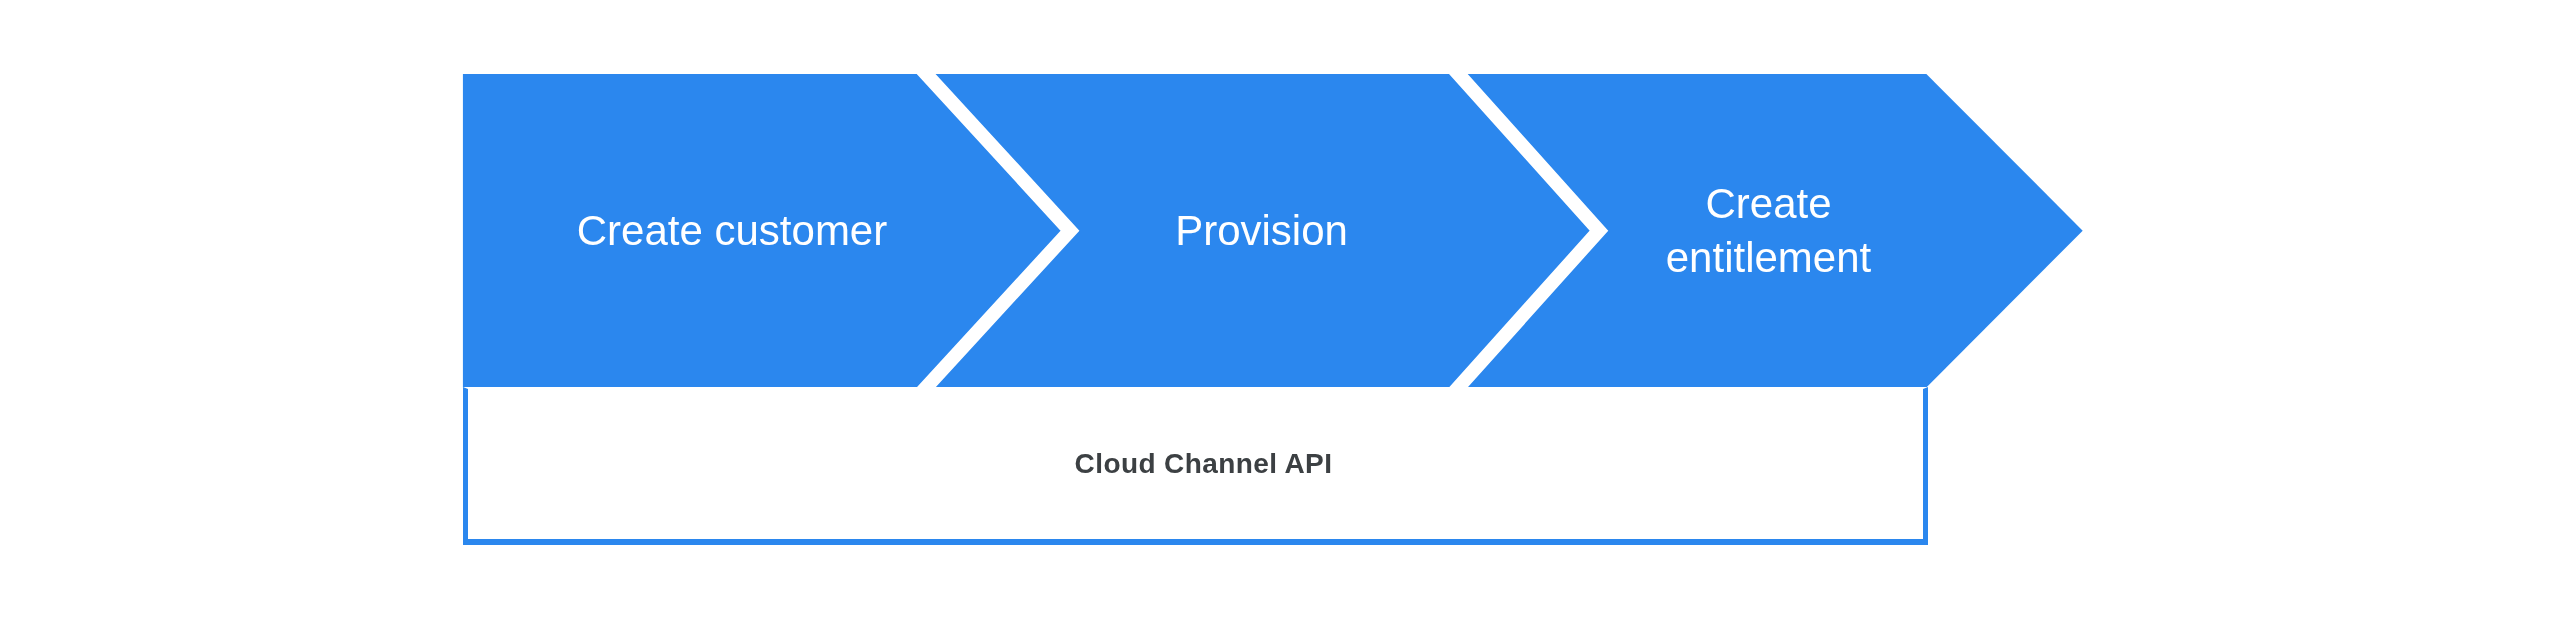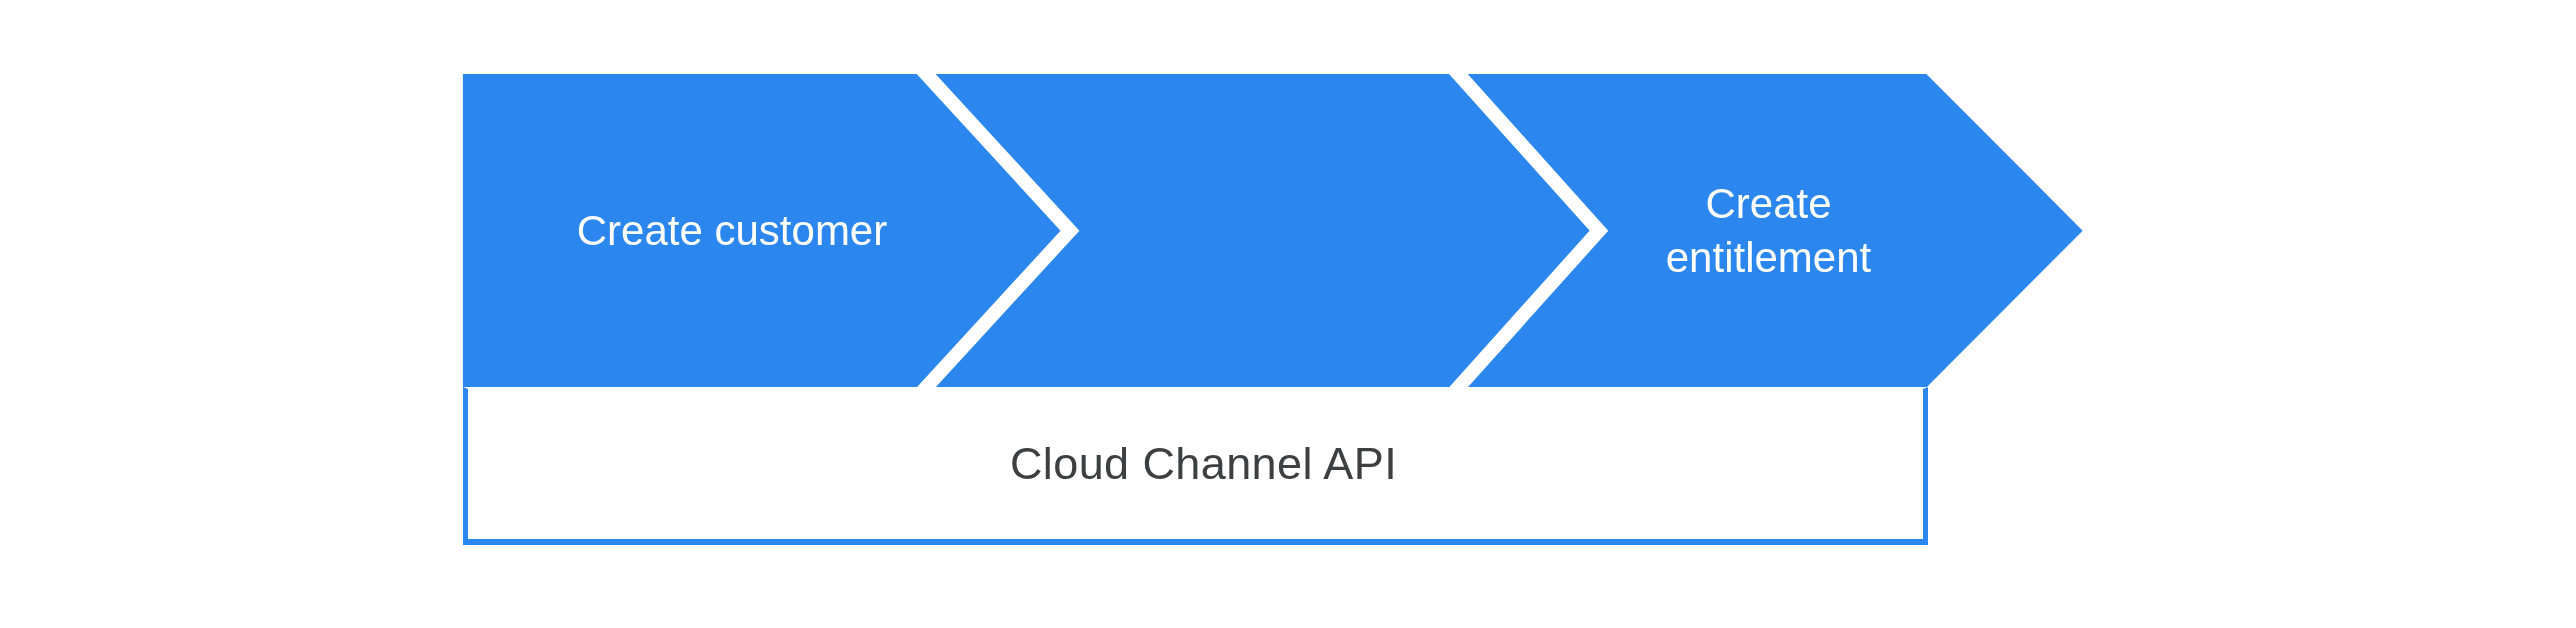--- a/index.html
+++ b/index.html
@@ -63,22 +63,22 @@
     background: #ffffff;
     border: 5.2px solid var(--box-border-blue, #2B87EE);
     border-top: 2.6px solid #ffffff;
     border-bottom-width: 6px;
     display: flex;
     align-items: center;
     justify-content: center;
   }
   .api-label {
     color: var(--box-label-gray, #3C4043);
-    font-size: 45px;
-    font-weight: 400;
+    font-size: 28px;
+    font-weight: 700;
     letter-spacing: 0.4px;
     margin-left: 16px;
   }
 </style>
 </head>
 <body>
 
 <div class="canvas">
 
   <svg class="band-svg" viewBox="0 0 2966 724" xmlns="http://www.w3.org/2000/svg" aria-hidden="true">
@@ -90,20 +90,21 @@
     <polygon class="arrow" points="533,85 2218,85 2398,265.5 2218,446 533,446"></polygon>
     <polyline class="sep" clip-path="url(#bandClip)" points="1058,76 1232,265.5 1058,455"></polyline>
     <polyline class="sep" clip-path="url(#bandClip)" points="1671,76 1841,265.5 1671,455"></polyline>
   </svg>
 
   <div class="step-label s1">
     <span>Create customer</span>
   </div>
 
   <div class="step-label s2">
+    <span>Provision</span>
   </div>
 
   <div class="step-label s3">
     <span>Create</span>
     <span>entitlement</span>
   </div>
 
   <div class="api-box">
     <span class="api-label">Cloud Channel API</span>
   </div>

